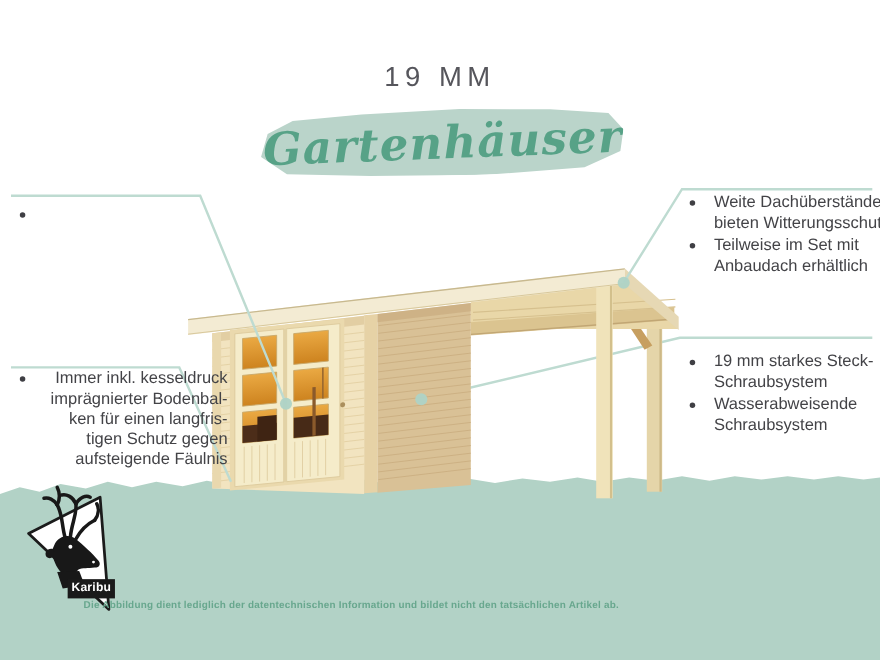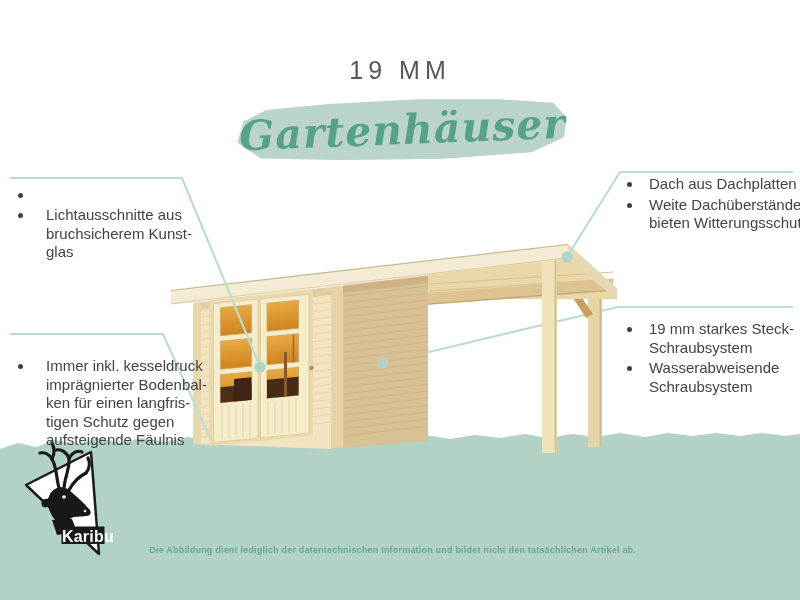--- a/index.html
+++ b/index.html
@@ -29,28 +29,28 @@
 
   .features{position:absolute;color:var(--text-dark);font-size:15px;line-height:18.5px;}
   .feature-item{display:flex;margin-bottom:2px;}
   .features.gap .feature-item{margin-bottom:8px;}
   .bullet{flex:0 0 auto;width:5px;height:5px;border-radius:50%;background:#3f3f44;
     margin-top:7px;}
   .features.left .bullet{margin-left:8px;margin-right:23px;}
   .features.right .bullet{margin-left:7px;margin-right:17px;}
   .ftext{white-space:pre;}
   #feat-left-top{left:10px;top:186px;width:200px;}
-  #feat-left-bottom{left:10px;top:357px;width:200px;}
+  #feat-left-bottom{left:10px;top:335px;width:200px;text-align:right;}
   #feat-right-top{left:620px;top:175px;width:180px;}
   #feat-right-bottom{left:620px;top:320px;width:180px;}
 
-  .disclaimer{position:absolute;right:4px;top:545px;width:560px;text-align:right;
+  .disclaimer{position:absolute;right:4px;top:545px;width:560px;
     font-size:9px;font-weight:bold;letter-spacing:0.2px;color:var(--disclaimer-green);}
   .logo-label{position:absolute;left:62px;top:528px;width:42px;text-align:center;
-    font-size:16px;font-weight:bold;color:#fff;letter-spacing:0.2px;}
+    font-size:11px;font-weight:bold;color:#fff;letter-spacing:0.2px;}
 </style>
 </head>
 <body>
 
 <div class="page">
 
   <svg class="illu" width="800" height="600" viewBox="0 0 800 600">
     <defs>
       <linearGradient id="glassGrad" x1="0" y1="0" x2="0" y2="1">
         <stop offset="0" stop-color="#eaa943"></stop>
@@ -210,46 +210,41 @@
 
   <div class="title">19 MM</div>
   <div class="brush">
     <span class="script">Gartenhäuser</span>
   </div>
 
   <div id="feat-left-top" class="features left gap">
       <div class="feature-item">
         <span class="bullet"></span>
       </div>
-      <div class="feature-item">
-        <span class="bullet"></span>
-        <span class="ftext">Lichtausschnitte aus
-bruchsicherem Kunst-
-glas</span>
-      </div>
     </div>
   <div id="feat-left-bottom" class="features left">
       <div class="feature-item">
         <span class="bullet"></span>
         <span class="ftext">Immer inkl. kesseldruck
 imprägnierter Bodenbal-
 ken für einen langfris-
 tigen Schutz gegen
 aufsteigende Fäulnis</span>
       </div>
     </div>
   <div id="feat-right-top" class="features right">
       <div class="feature-item">
         <span class="bullet"></span>
-        <span class="ftext">Dach aus Dachplatten</span>
-      </div>
-      <div class="feature-item">
-        <span class="bullet"></span>
         <span class="ftext">Weite Dachüberstände
 bieten Witterungsschutz</span>
+      </div>
+      <div class="feature-item">
+        <span class="bullet"></span>
+        <span class="ftext">Teilweise im Set mit
+Anbaudach erhältlich</span>
       </div>
     </div>
   <div id="feat-right-bottom" class="features right">
       <div class="feature-item">
         <span class="bullet"></span>
         <span class="ftext">19 mm starkes Steck-
 Schraubsystem</span>
       </div>
       <div class="feature-item">
         <span class="bullet"></span>

